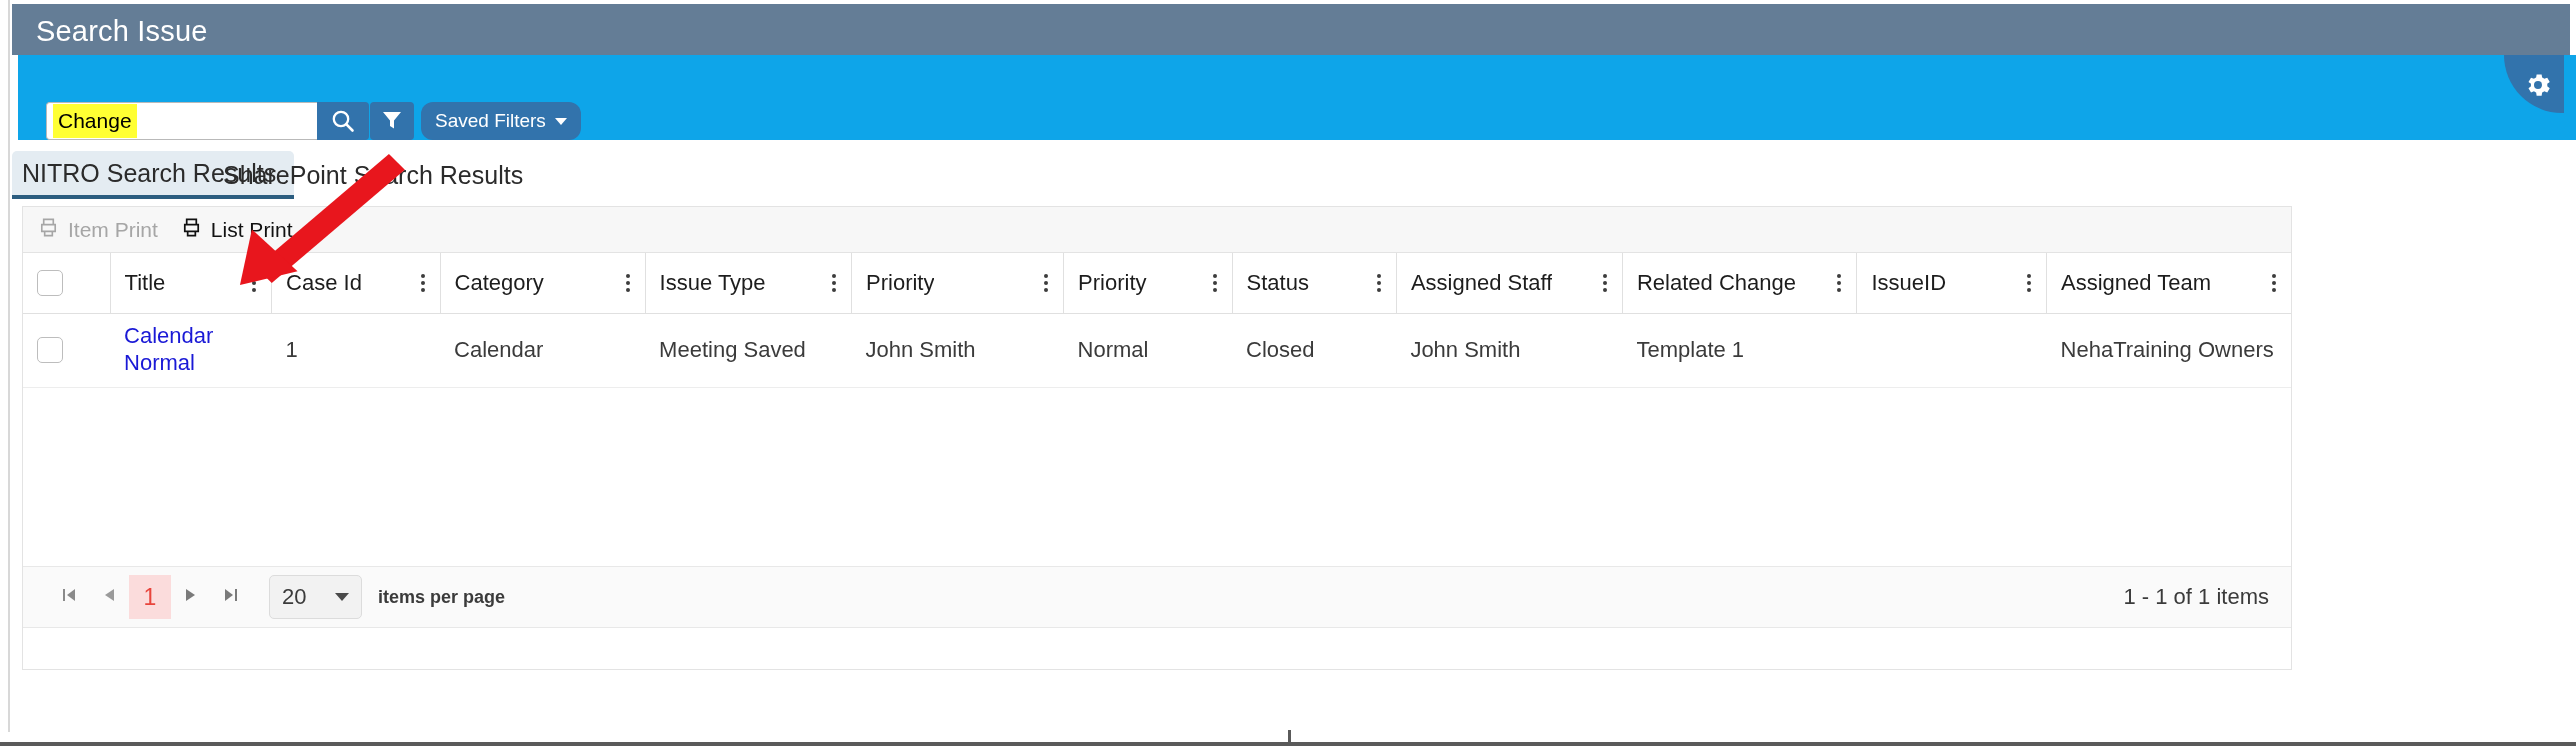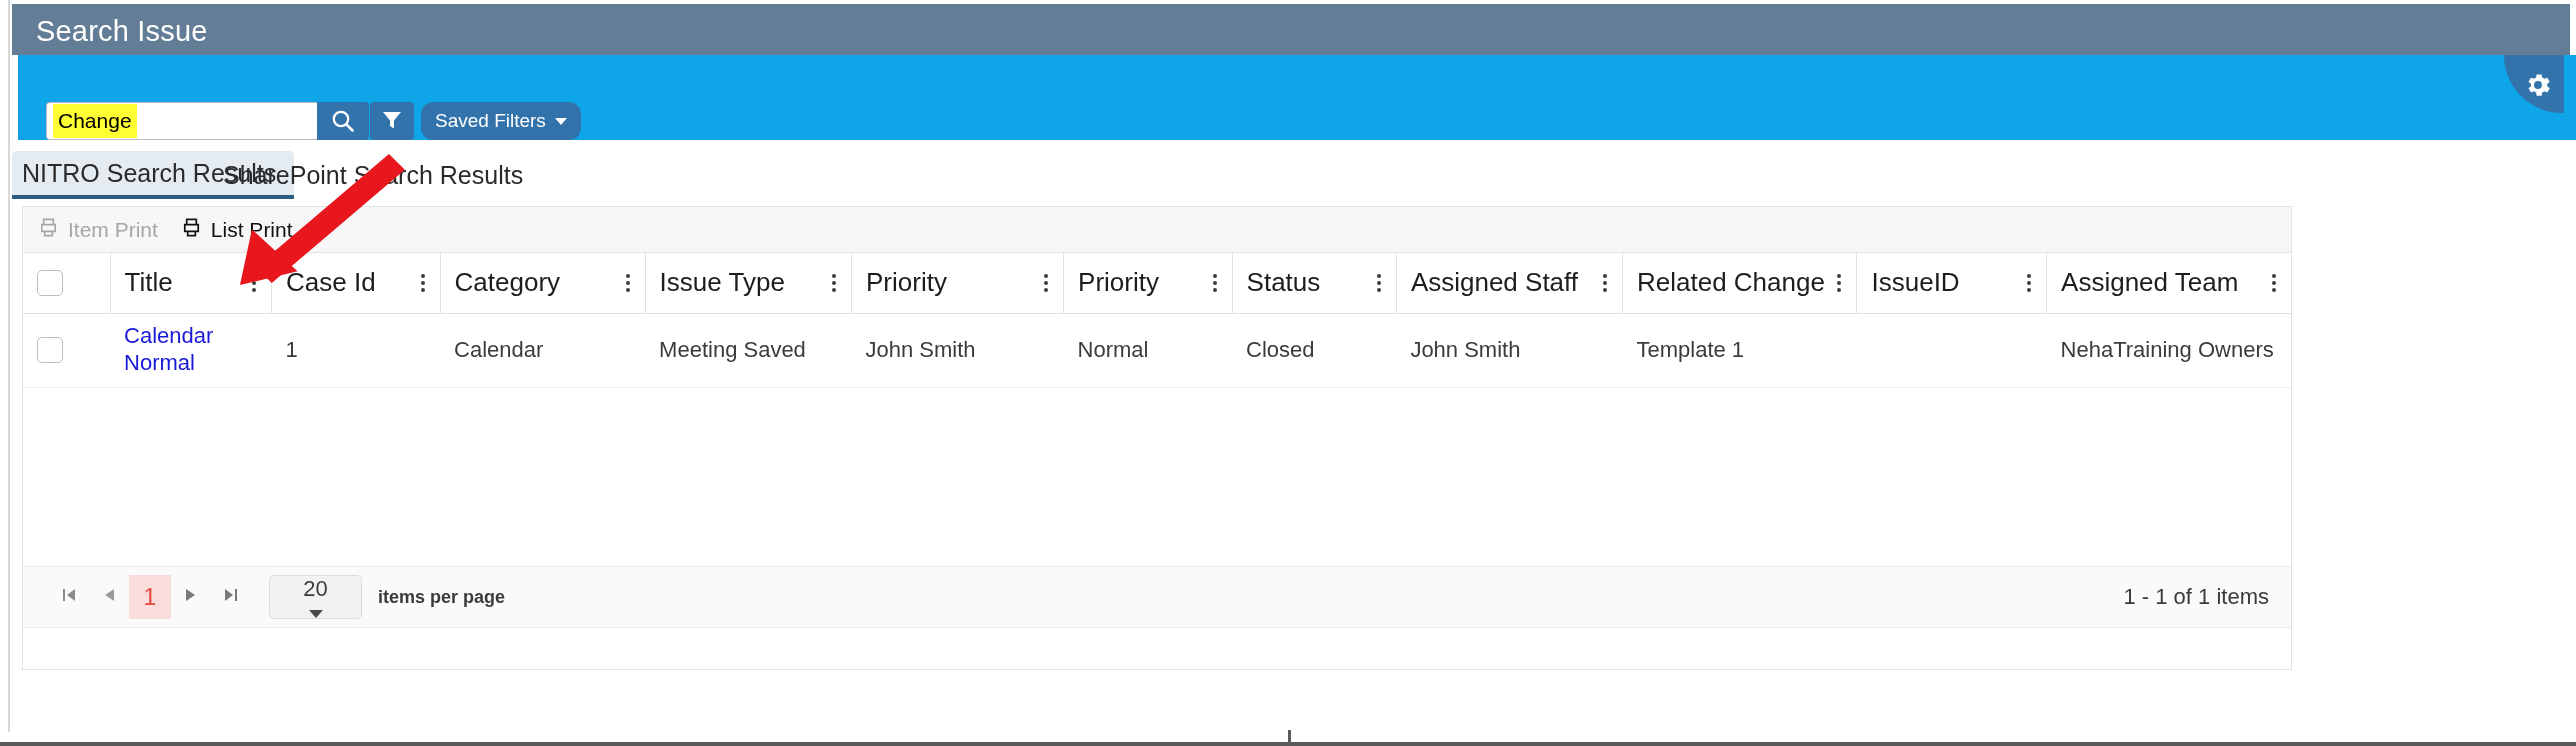--- a/index.html
+++ b/index.html
@@ -249,21 +249,21 @@
     width: 100%;
     border-collapse: collapse;
     table-layout: fixed;
   }
   table.grid-table th {
     height: 60px;
     background: #ffffff;
     border-bottom: 1px solid #e0e0e0;
     border-right: 1px solid #e0e0e0;
     font-weight: normal;
-    font-size: 26px;
+    font-size: 22px;
     color: #1d1d1d;
     text-align: left;
     padding: 0 8px 0 14px;
     vertical-align: middle;
     box-sizing: border-box;
   }
   table.grid-table th:last-child { border-right: none; }
   .th-inner {
     display: flex;
     align-items: center;
@@ -356,21 +356,20 @@
     border: 1px solid #dcdcdc;
     border-radius: 5px;
     box-sizing: border-box;
     display: flex;
     align-items: center;
     justify-content: space-between;
     padding: 0 12px;
     font-size: 22px;
     color: #3b3b3b;
     cursor: pointer;
-    flex-direction: column;
   }
   .caret-dark {
     width: 0; height: 0;
     border-left: 7px solid transparent;
     border-right: 7px solid transparent;
     border-top: 8px solid #4a4a4a;
   }
   .per-page-label {
     margin-left: 16px;
     font-size: 18px;

